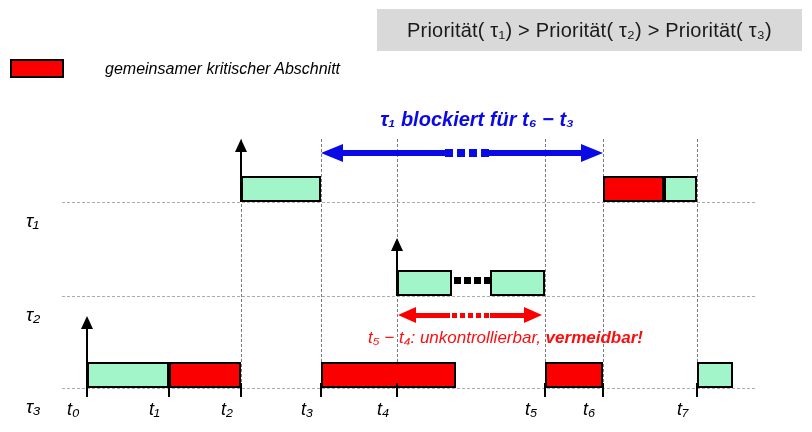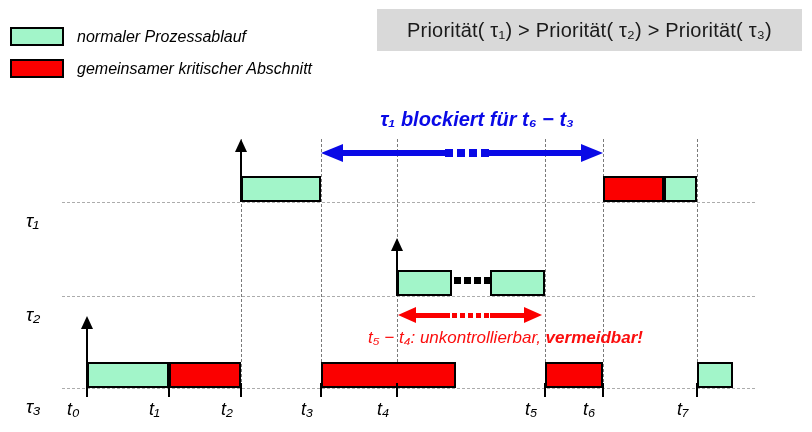--- a/index.html
+++ b/index.html
@@ -3,21 +3,21 @@
 <meta charset="utf-8">
 <style>
   html,body{margin:0;padding:0;background:#fff;}
   .stage{
     position:relative;width:812px;height:432px;background:#fff;overflow:hidden;
     font-family:"Liberation Sans","DejaVu Sans",sans-serif;color:#000;
   }
   
   .legend-row{position:absolute;left:10px;display:flex;align-items:center;}
   .legend-row.r1{top:27px;}
-  .legend-row.r2{top:59px;}
+  .legend-row.r2{top:59px;gap:28px;}
   .swatch{width:50px;height:15px;border:2px solid #000;flex:0 0 auto;}
   .swatch.green{background:var(--green);}
   .swatch.red{background:var(--red);}
   .legend-label{margin-left:13px;font-style:italic;font-size:16px;line-height:19px;white-space:nowrap;}
   
   .prio-box{
     position:absolute;left:377px;top:9px;width:425px;height:42px;background:var(--box-bg);
     display:flex;align-items:center;justify-content:center;
   }
   .prio-text{font-size:20px;color:#1a1a1a;white-space:nowrap;letter-spacing:.2px;}
@@ -55,24 +55,20 @@
   .red-note b{font-weight:bold;}
   
   .black-dots{position:absolute;left:454px;top:277px;display:flex;gap:3px;z-index:5;}
   .black-dots span{width:7px;height:7px;background:#000;}
 </style>
 </head>
 <body>
 
 <div class="stage">
 
-  <div class="legend-row r1">
-    <span class="swatch green"></span>
-    <span class="legend-label">normaler Prozessablauf</span>
-  </div>
   <div class="legend-row r2">
     <span class="swatch red"></span>
     <span class="legend-label">gemeinsamer kritischer Abschnitt</span>
   </div>
 
   <div class="prio-box">
     <span class="prio-text">Priorität( τ₁) &gt; Priorität( τ₂) &gt; Priorität( τ₃)</span>
   </div>
 
   <div id="diagram">

